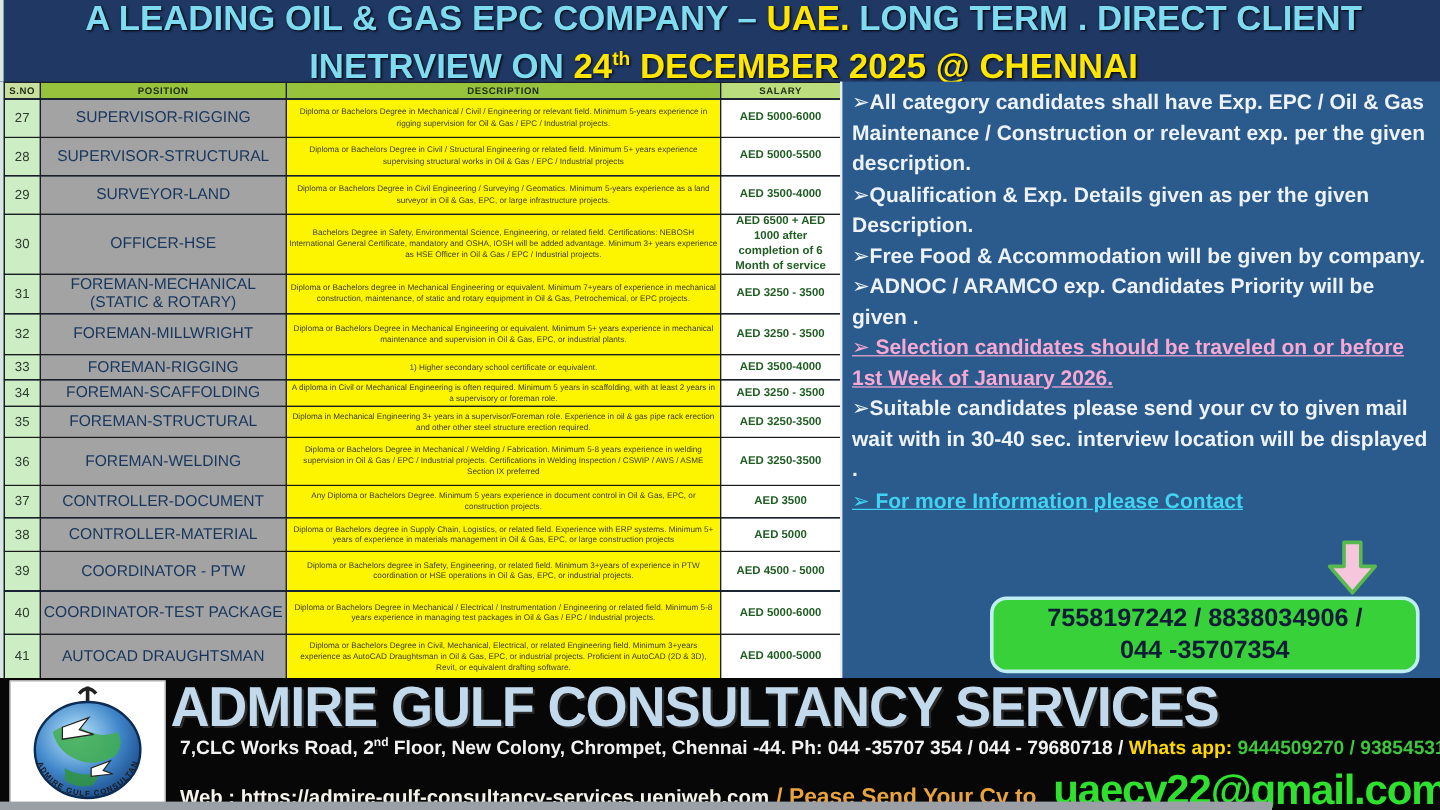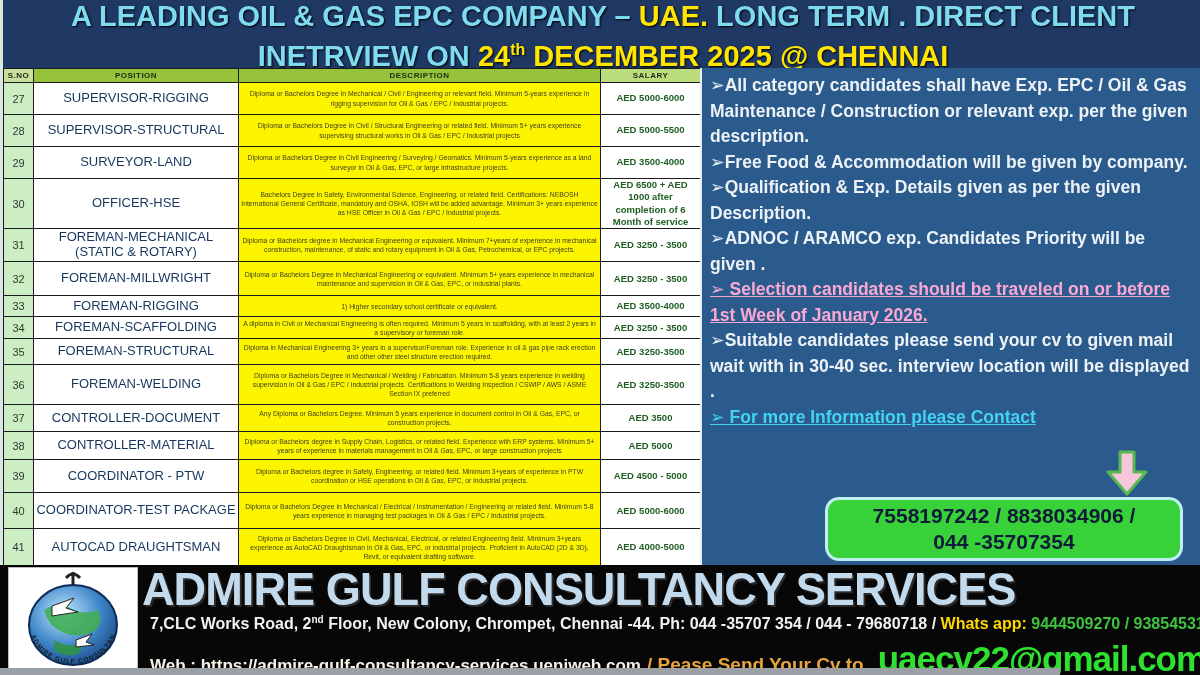--- a/index.html
+++ b/index.html
@@ -25,21 +25,21 @@
   table.positions col.c-desc{width:362px;}
   table.positions col.c-sal{width:100px;}
   table.positions th,table.positions td{border:1px solid #1a1a1a;padding:0 2px;overflow:hidden;}
   table.positions thead tr{height:14px;}
   th{font-size:8px;font-weight:bold;color:#1c2b10;letter-spacing:.5px;}
   th.h-sno{background:#C8DFA0;}
   th.h-pos{background:#96C23C;}
   th.h-desc{background:#96C23C;}
   th.h-sal{background:#BCDD7E;}
   td.sno{background:#CDEDC4;color:#2d3a2d;font-size:11px;text-align:center;}
-  td.position{background:#ffffff;color:#17365D;font-size:13px;text-align:center;line-height:1.15;}
+  td.position{background:#a3a3a3;color:#17365D;font-size:13px;text-align:center;line-height:1.15;}
   td.description{background:#FDF500;color:#3e3e22;font-size:6.8px;text-align:center;line-height:1.35;}
   td.salary{background:#ffffff;color:#1f5d22;font-size:9.5px;font-weight:bold;text-align:center;line-height:1.3;}
 
   
   .info-panel{position:absolute;left:700px;top:0;width:500px;height:497px;background:#2A5B8C;
               border-left:2px solid #e8eef4;box-sizing:border-box;}
   .bullets{padding:5px 8px 0 8px;}
   .bullet{color:#EDF2F7;font-size:17.5px;line-height:25.5px;font-weight:600;}
   .bullet.highlight{color:#f9a8d4;text-decoration:underline;font-weight:bold;}
   .bullet.link{color:#43D3F2;text-decoration:underline;font-weight:bold;}
@@ -186,22 +186,22 @@
               <td class="description">Diploma or Bachelors Degree in Civil, Mechanical, Electrical, or related Engineering field. Minimum 3+years experience as AutoCAD Draughtsman in Oil &amp; Gas, EPC, or industrial projects. Proficient in AutoCAD (2D &amp; 3D), Revit, or equivalent drafting software.</td>
               <td class="salary">AED 4000-5000</td>
             </tr>
           </tbody>
       </table>
     </div>
 
     <div class="info-panel">
       <div class="bullets">
           <div class="bullet">➢All category candidates shall have Exp. EPC / Oil &amp; Gas Maintenance / Construction  or relevant exp. per the given description.</div>
+          <div class="bullet">➢Qualification &amp; Exp. Details given as per the given Description.</div>
           <div class="bullet">➢Free Food &amp; Accommodation will be given by company.</div>
-          <div class="bullet">➢Qualification &amp; Exp. Details given as per the given Description.</div>
           <div class="bullet">➢ADNOC / ARAMCO exp. Candidates Priority will be given .</div>
           <div class="bullet highlight">➢ Selection candidates should be traveled on or before 1st Week of January 2026.</div>
           <div class="bullet">➢Suitable candidates please send your cv to given mail wait with in 30-40 sec. interview location will be displayed .</div>
           <div class="bullet link">➢ For more Information please Contact</div>
         </div>
 
       <svg class="contact-arrow" width="46" height="46" viewBox="0 0 46 46">
         <path d="M16 2 L30 2 L30 22 L42 22 L23 44 L4 22 L16 22 Z" fill="#F6C6DC" stroke="#58B94E" stroke-width="3" stroke-linejoin="round"></path>
       </svg>
 

